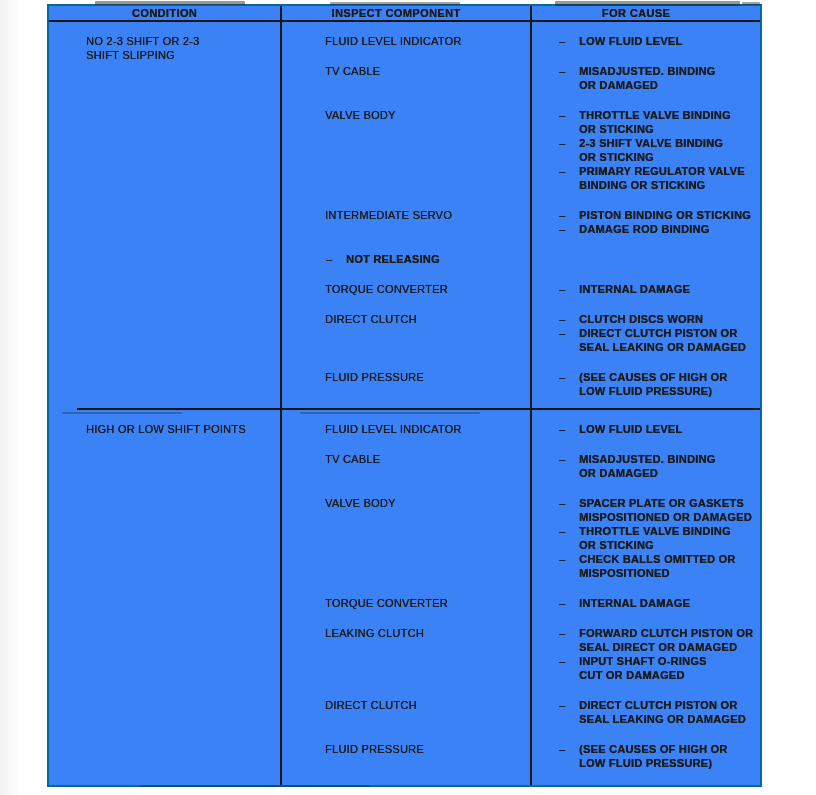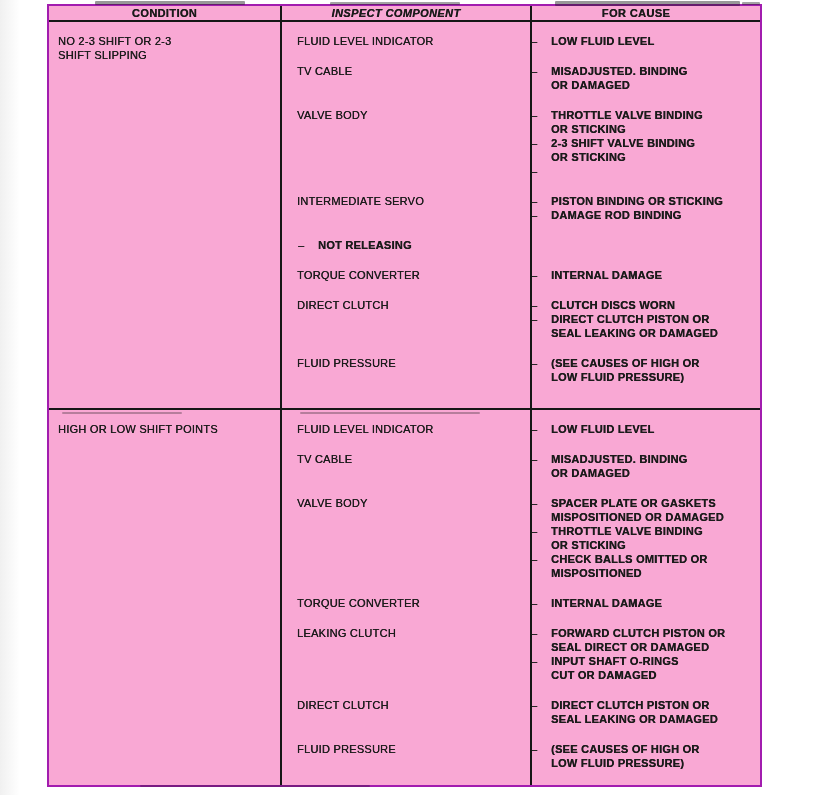--- a/index.html
+++ b/index.html
@@ -23,23 +23,23 @@
     width: 20px;
     background: linear-gradient(to right, rgba(0,0,0,0.06), rgba(0,0,0,0));
     pointer-events: none;
   }
   .doc-table {
     position: absolute;
     left: 47px;
     top: 4px;
     width: 715px;
     height: 783px;
-    border: 2px solid #a21caf;
+    border: 2px solid #0369a1;
     box-sizing: border-box;
-    background: #f9a8d4;
+    background: #3b82f6;
   }
   .doc-table .inner {
     position: relative;
     width: 711px;
     height: 779px;
     display: flex;
     flex-direction: column;
   }
   .vline {
     position: absolute;
@@ -55,26 +55,27 @@
     height: 26px;
     box-sizing: border-box;
     border-bottom: 2px solid #161616;
     align-items: center;
     font-weight: bold;
     letter-spacing: 0.4px;
     text-shadow: 0.3px 0 0 currentColor;
   }
   .header-cell { text-align: center; }
   .header-cell.c1 { width: 231px; }
-  .header-cell.c2 { width: 232px; font-style: italic; }
+  .header-cell.c2 { width: 232px; }
   .header-cell.c3 { flex: 1; }
   .sections {
     flex: 1;
     display: flex;
     flex-direction: column;
+    margin-left: 28px;
   }
   .section {
     position: relative;
     box-sizing: border-box;
   }
   .section.first {
     height: 388px;
     border-bottom: 2px solid #161616;
   }
   .section.last { flex: 1; }
@@ -177,20 +178,22 @@
       <span class="cause-text">THROTTLE VALVE BINDING
 OR STICKING</span>
     </div>
                   <div class="cause">
       <span class="dash">–</span>
       <span class="cause-text">2-3 SHIFT VALVE BINDING
 OR STICKING</span>
     </div>
                   <div class="cause">
       <span class="dash">–</span>
+      <span class="cause-text">PRIMARY REGULATOR VALVE
+BINDING OR STICKING</span>
     </div>
                 </div>
     </div>
               <div class="group">
       <div class="comp-cell">INTERMEDIATE SERVO</div>
       <div class="cause-cell">
                   <div class="cause">
       <span class="dash">–</span>
       <span class="cause-text">PISTON BINDING OR STICKING</span>
     </div>

